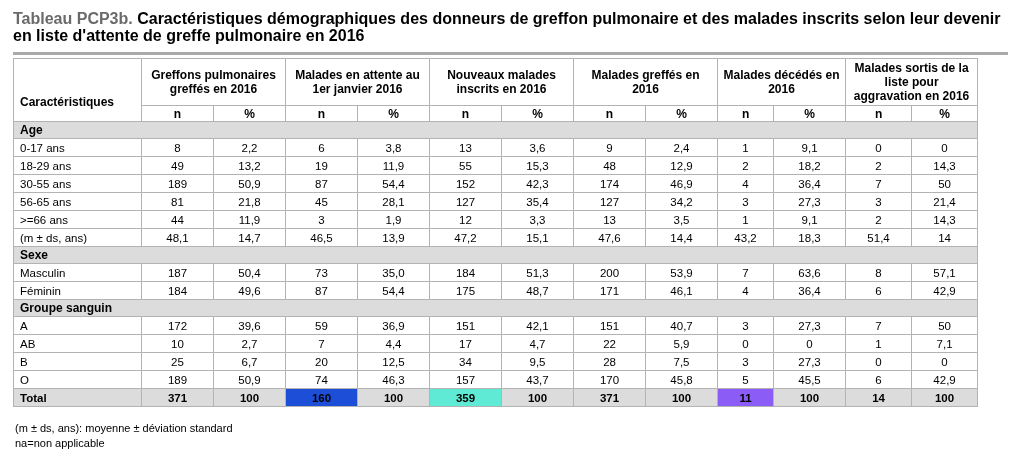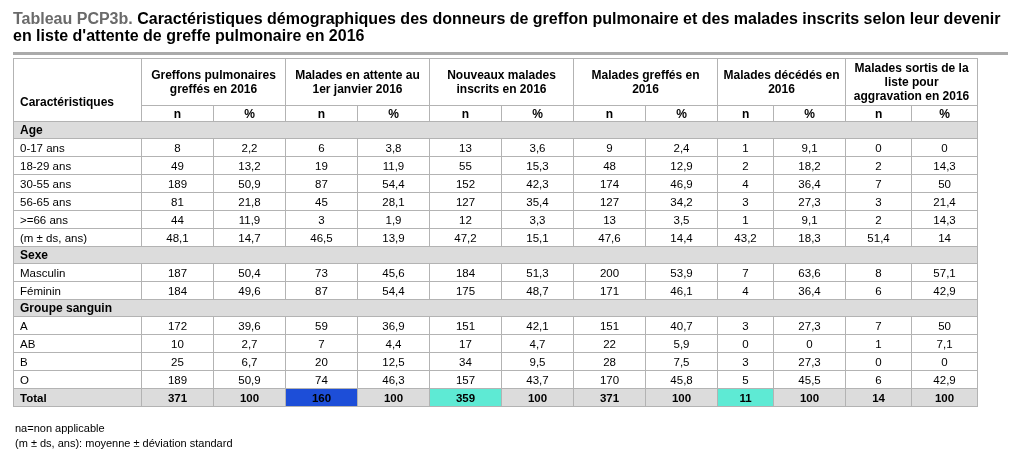--- a/index.html
+++ b/index.html
@@ -198,21 +198,21 @@
         <td class="val" style="border-color: rgb(179, 179, 179);">14</td>
       </tr>
       <tr class="section">
         <td colspan="13" style="background: rgb(220, 220, 220); border-color: rgb(179, 179, 179);">Sexe</td>
       </tr>
       <tr class="data">
         <td class="label" style="border-color: rgb(179, 179, 179);">Masculin</td>
         <td class="val" style="border-color: rgb(179, 179, 179);">187</td>
         <td class="val" style="border-color: rgb(179, 179, 179);">50,4</td>
         <td class="val" style="border-color: rgb(179, 179, 179);">73</td>
-        <td class="val" style="border-color: rgb(179, 179, 179);">45,6</td>
+        <td class="val" style="border-color: rgb(179, 179, 179);">35,0</td>
         <td class="val" style="border-color: rgb(179, 179, 179);">184</td>
         <td class="val" style="border-color: rgb(179, 179, 179);">51,3</td>
         <td class="val" style="border-color: rgb(179, 179, 179);">200</td>
         <td class="val" style="border-color: rgb(179, 179, 179);">53,9</td>
         <td class="val" style="border-color: rgb(179, 179, 179);">7</td>
         <td class="val" style="border-color: rgb(179, 179, 179);">63,6</td>
         <td class="val" style="border-color: rgb(179, 179, 179);">8</td>
         <td class="val" style="border-color: rgb(179, 179, 179);">57,1</td>
       </tr>
       <tr class="data">
@@ -296,24 +296,24 @@
       <tr class="total data">
         <td class="label" style="background: rgb(220, 220, 220); border-color: rgb(179, 179, 179);">Total</td>
         <td class="val" style="background: rgb(220, 220, 220); border-color: rgb(179, 179, 179);">371</td>
         <td class="val" style="background: rgb(220, 220, 220); border-color: rgb(179, 179, 179);">100</td>
         <td class="val" style="background: #1d4ed8; border-color: rgb(179, 179, 179);">160</td>
         <td class="val" style="background: rgb(220, 220, 220); border-color: rgb(179, 179, 179);">100</td>
         <td class="val" style="background: #5eead4; border-color: rgb(179, 179, 179);">359</td>
         <td class="val" style="background: rgb(220, 220, 220); border-color: rgb(179, 179, 179);">100</td>
         <td class="val" style="background: rgb(220, 220, 220); border-color: rgb(179, 179, 179);">371</td>
         <td class="val" style="background: rgb(220, 220, 220); border-color: rgb(179, 179, 179);">100</td>
-        <td class="val" style="background: #5eead4; border-color: rgb(179, 179, 179);">11</td>
+        <td class="val" style="background: #8b5cf6; border-color: rgb(179, 179, 179);">11</td>
         <td class="val" style="background: rgb(220, 220, 220); border-color: rgb(179, 179, 179);">100</td>
         <td class="val" style="background: rgb(220, 220, 220); border-color: rgb(179, 179, 179);">14</td>
         <td class="val" style="background: rgb(220, 220, 220); border-color: rgb(179, 179, 179);">100</td>
       </tr>
     </tbody>
 </table>
 
 <div class="footnotes">
+    <div>(m ± ds, ans): moyenne ± déviation standard</div>
     <div>na=non applicable</div>
-    <div>(m ± ds, ans): moyenne ± déviation standard</div>
   </div>
 
 </body></html>

